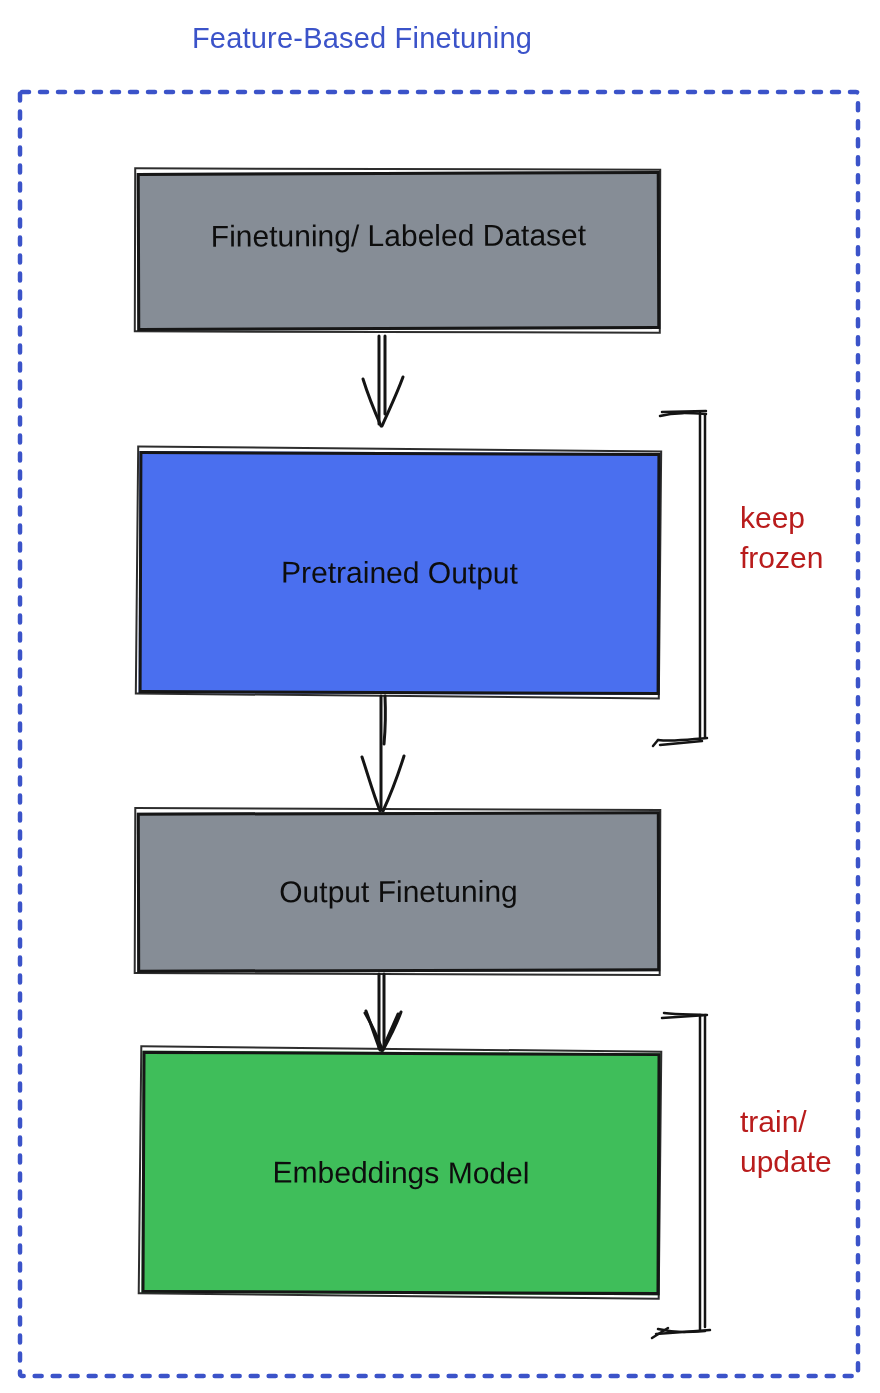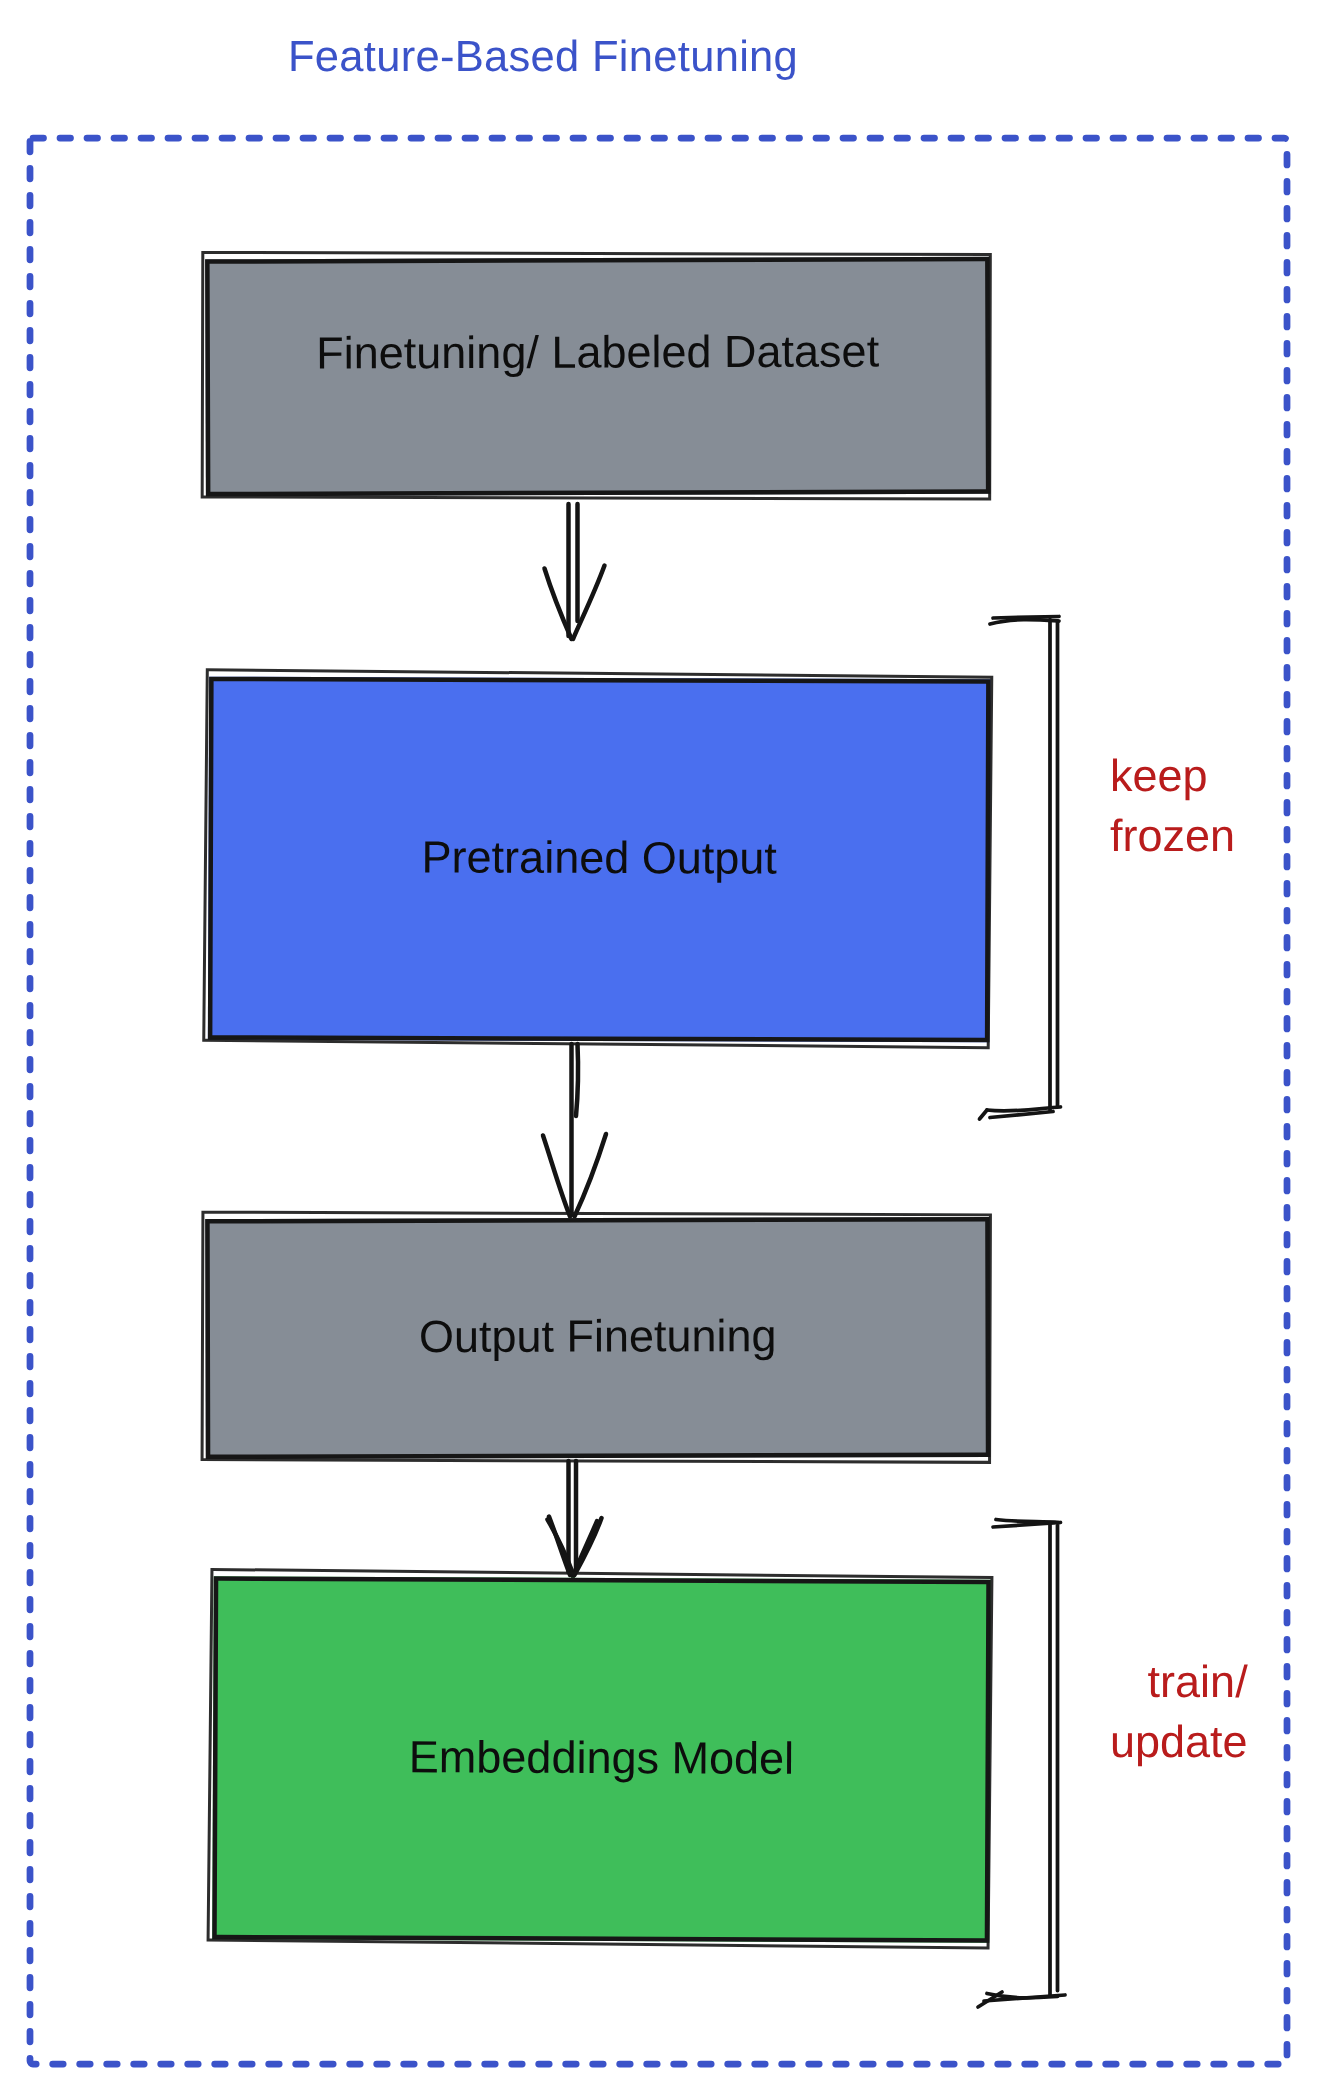--- a/index.html
+++ b/index.html
@@ -46,21 +46,21 @@
   #node-output-embeddings{left:137px;top:812px;width:523px;height:160px;transform:rotate(-0.15deg);}
   #node-classifier-model{left:142px;top:1052px;width:518px;height:242px;transform:rotate(0.25deg);}
   .annotation{
     position:absolute;
     font-size:30px;
     line-height:40px;
     color:#b91c1c;
     white-space:pre-line;
   }
   #annotation-keep-frozen{left:740px;top:498px;}
-  #annotation-train-update{left:740px;top:1102px;text-align:right;}
+  #annotation-train-update{left:740px;top:1102px;}
 </style>
 </head>
 <body>
 
 <div id="canvas">
 
   <div class="page-title" style="color: rgb(59, 83, 201);">Feature-Based Finetuning</div>
 
   <svg id="sketch-layer" viewBox="0 0 880 1393" xmlns="http://www.w3.org/2000/svg">
 

